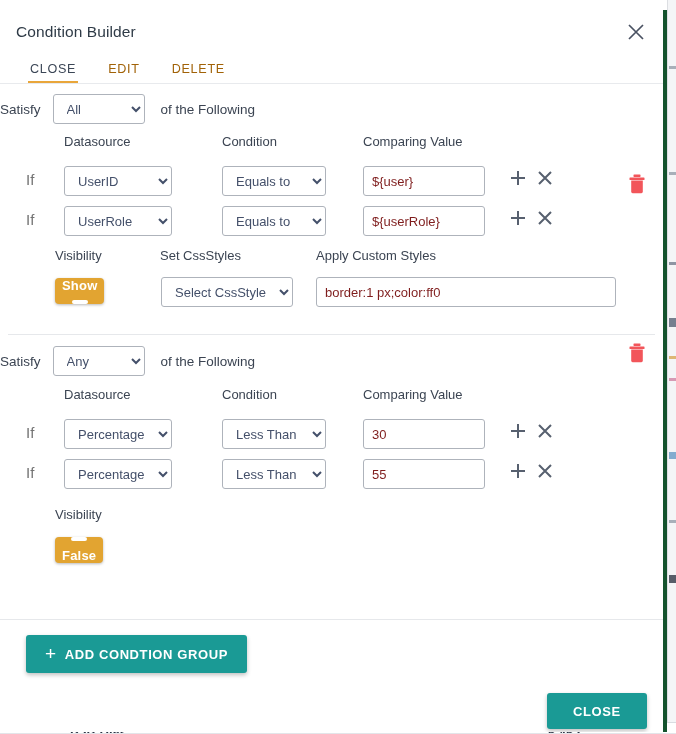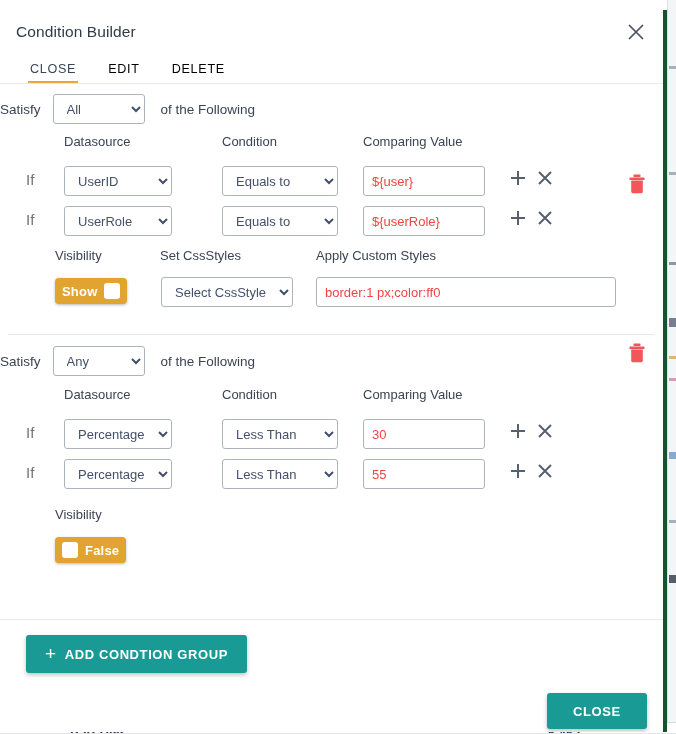--- a/index.html
+++ b/index.html
@@ -121,21 +121,21 @@
     position: relative;
     height: 30px;
     padding-left: 14px;
     display: flex;
     align-items: flex-end;
     gap: 0;
   }
   .tab {
     font-size: 12.6px;
     letter-spacing: .7px;
-    color: #000000;
+    color: #a16207;
     padding: 0 16px 8px 16px;
     cursor: pointer;
     position: relative;
     font-family: "Liberation Sans", sans-serif;
   }
   .tab.active { color: #3b4656; }
   .tab.active::after {
     content: "";
     position: absolute;
     left: 14px;
@@ -200,21 +200,21 @@
     border: 1px solid #aeb3bb;
     border-radius: 3px;
     height: 30px;
     padding: 0 6px 0 9px;
     box-sizing: border-box;
     outline: none;
     cursor: pointer;
   }
   select.sat   { width: 92px; }
   select.ds    { width: 108px; }
-  select.cond  { width: 116px; }
+  select.cond  { width: 104px; }
   select.css   { width: 132px; }
 
   .col-heads {
     position: relative;
     height: 26px;
     font-size: 13px;
     color: #3b4452;
   }
   .col-heads span { position: absolute; top: 0; }
   .h-ds   { left: 64px; }
@@ -232,21 +232,21 @@
     font-size: 15px;
     color: #737373;
   }
   .if-ds   { position: absolute; left: 64px;  top: 6px; }
   .if-cond { position: absolute; left: 222px; top: 6px; }
   .if-cv   { position: absolute; left: 363px; top: 6px; }
 
   input.ui-text {
     font-family: "Liberation Sans", sans-serif;
     font-size: 13px;
-    color: #ef4444;
+    color: #7f1d1d;
     background: #ffffff;
     border: 1px solid #aeb3bb;
     border-radius: 3px;
     height: 30px;
     box-sizing: border-box;
     padding: 0 8px;
     outline: none;
   }
   input.cv     { width: 122px; }
   input.custom { width: 300px; }
@@ -292,20 +292,21 @@
     border-radius: 4px;
     background: #e2a431;
     box-shadow: 0 1px 3px rgba(0,0,0,.28);
     display: flex;
     align-items: center;
     gap: 7px;
     padding: 0 7px;
     box-sizing: border-box;
     cursor: pointer;
     user-select: none;
+    flex-direction: column;
   }
   .toggle .knob {
     width: 16px;
     height: 16px;
     border-radius: 3px;
     background: #ffffff;
   }
   .toggle .tlabel {
     font-size: 13px;
     font-weight: bold;

